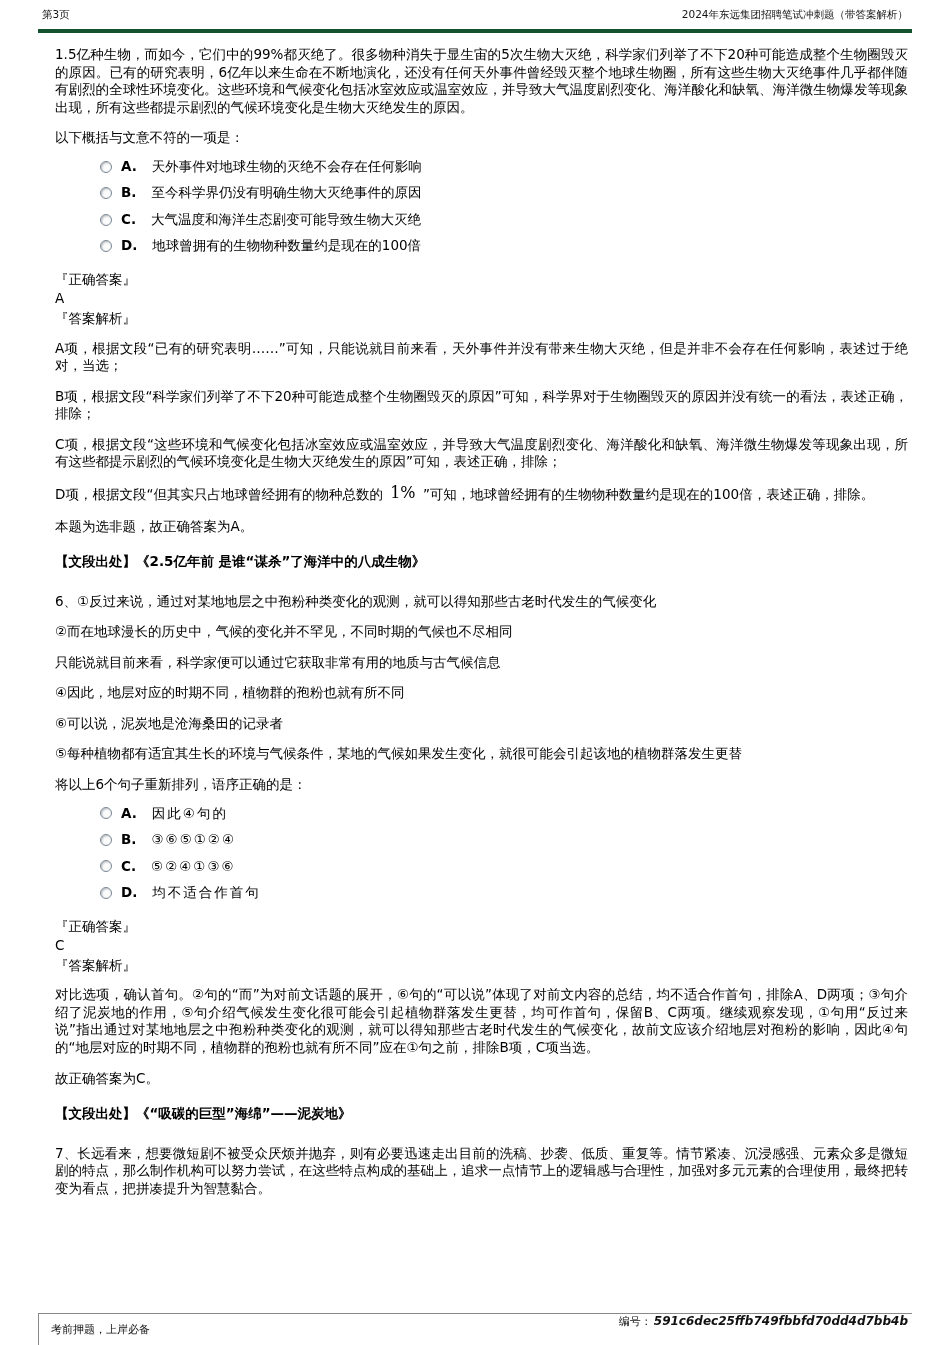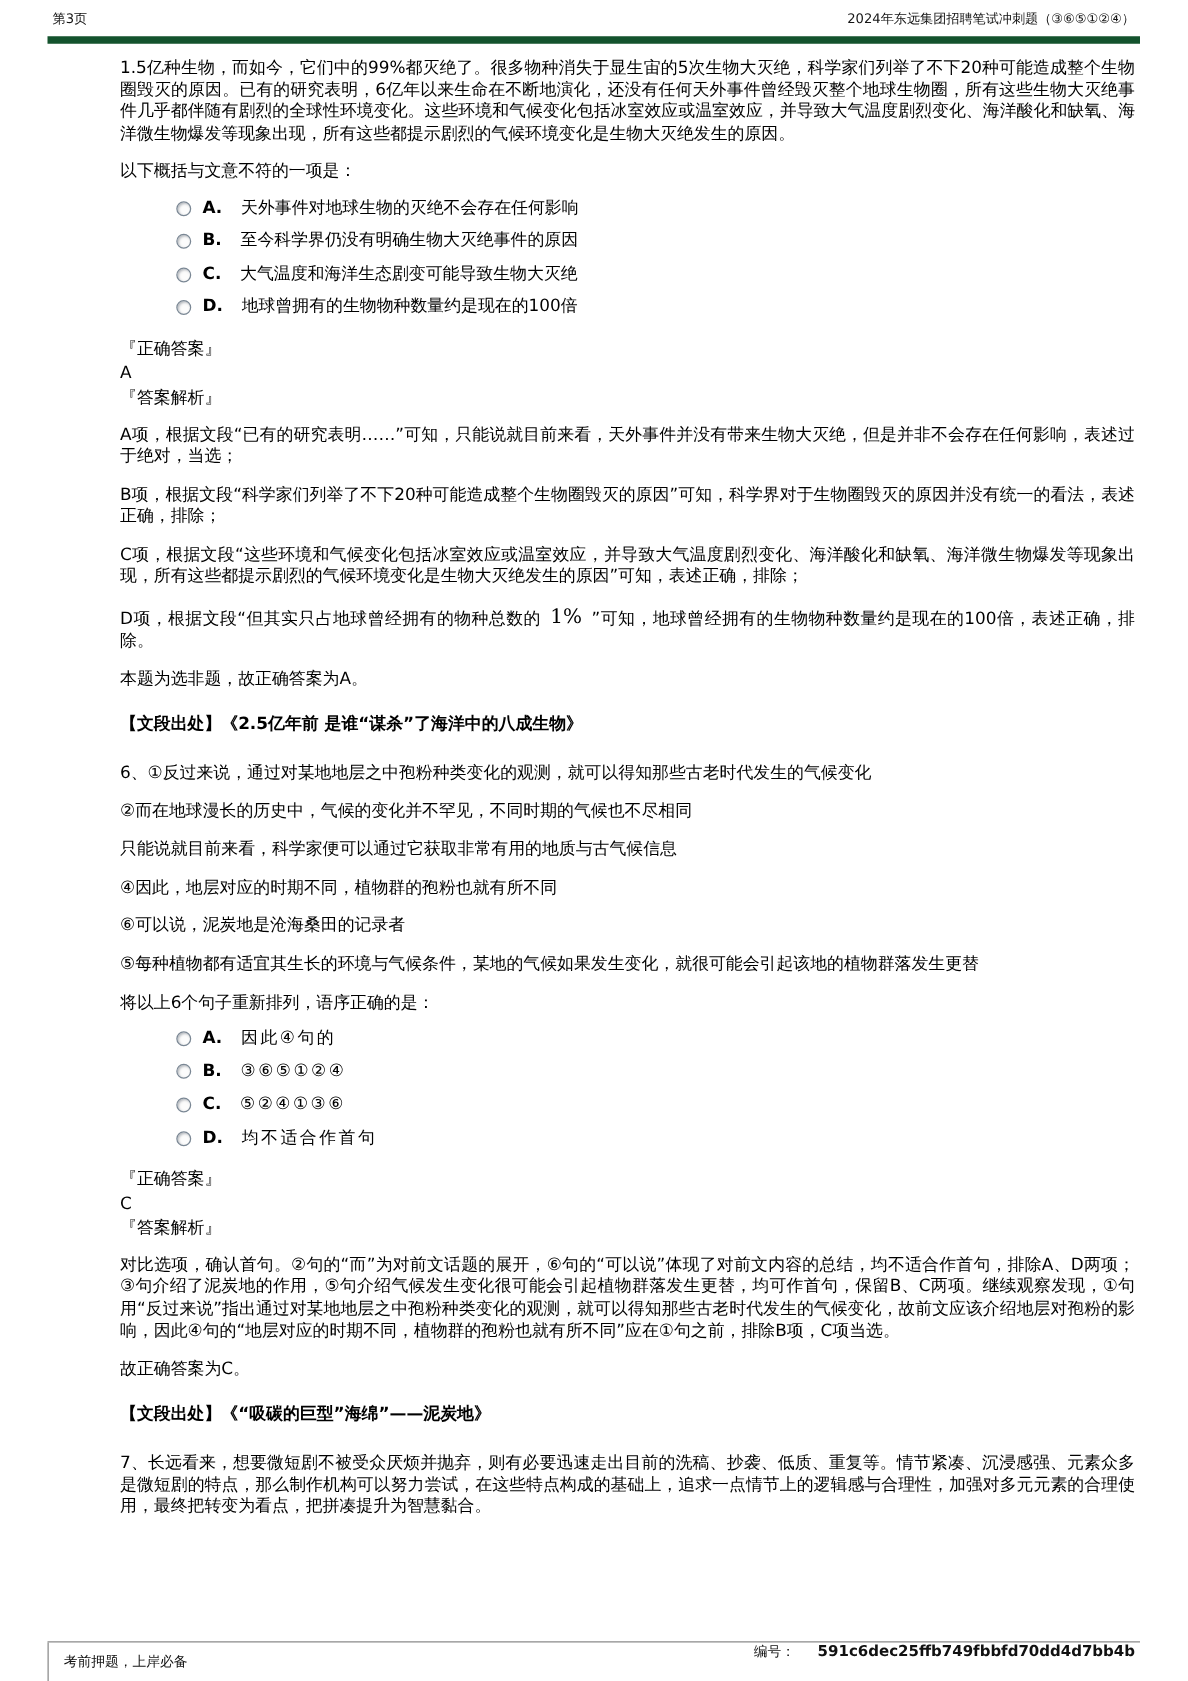--- a/index.html
+++ b/index.html
@@ -5,25 +5,25 @@
   html,body{margin:0;padding:0;}
   body{
     width:950px;height:1345px;background:#ffffff;color:#000;
     font-family:"DejaVu Sans","Liberation Sans",sans-serif;
     position:relative;overflow:hidden;
   }
   .hdr{
     position:absolute;top:8px;left:38px;right:38px;
     display:flex;justify-content:space-between;align-items:flex-end;
     font-size:10.5px;color:#141414;padding:0 4px 7px 4px;
-    border-bottom:6px solid #14532d;
+    border-bottom:4px solid #14532d;
   }
   .content{
     position:absolute;top:46px;left:55px;right:42px;
-    font-size:13.5px;line-height:1.3;color:#000;margin-left:41px;
+    font-size:13.5px;line-height:1.3;color:#000;
   }
   .content p{margin:0 0 13px;text-align:justify;}
   .stem{margin-bottom:11px !important;}
   .options{margin:2px 0 16px;}
   .opt{display:flex;align-items:center;margin:0 0 9px 45px;cursor:default;}
   .radio{
     width:10px;height:10px;border-radius:50%;flex:none;
     border:1px solid #7a8794;background:#fcfcfc;
     box-shadow:inset 1px 1px 2px rgba(90,100,110,.45);
     margin-right:9px;
@@ -42,28 +42,28 @@
     position:absolute;left:38px;right:38px;bottom:0;height:31px;
     border-top:1px solid #8a8a8a;background:#fff;
     display:flex;justify-content:space-between;align-items:flex-start;
     font-size:11px;color:#111;
   }
   .ftr-left-box{
     border-left:1px solid #8a8a8a;height:100%;
     display:flex;align-items:center;padding:0 12px;
   }
   .ftr-right{padding-right:4px;}
-  .serial{font-weight:bold;font-size:12px;margin-left:18px;}
+  .serial{font-weight:bold;font-size:12px;margin-left:2px;font-style:italic;}
 </style>
 </head>
 <body>
 
 <div class="hdr">
   <span>第3页</span>
-  <span>2024年东远集团招聘笔试冲刺题（③⑥⑤①②④）</span>
+  <span>2024年东远集团招聘笔试冲刺题（带答案解析）</span>
 </div>
 
 <div class="content">
 
   <p>1.5亿种生物，而如今，它们中的99%都灭绝了。很多物种消失于显生宙的5次生物大灭绝，科学家们列举了不下20种可能造成整个生物圈毁灭的原因。已有的研究表明，6亿年以来生命在不断地演化，还没有任何天外事件曾经毁灭整个地球生物圈，所有这些生物大灭绝事件几乎都伴随有剧烈的全球性环境变化。这些环境和气候变化包括冰室效应或温室效应，并导致大气温度剧烈变化、海洋酸化和缺氧、海洋微生物爆发等现象出现，所有这些都提示剧烈的气候环境变化是生物大灭绝发生的原因。</p>
   <p class="stem">以下概括与文意不符的一项是：</p>
 
   <div class="options">
     <div class="opt">
       <span class="radio"></span>

